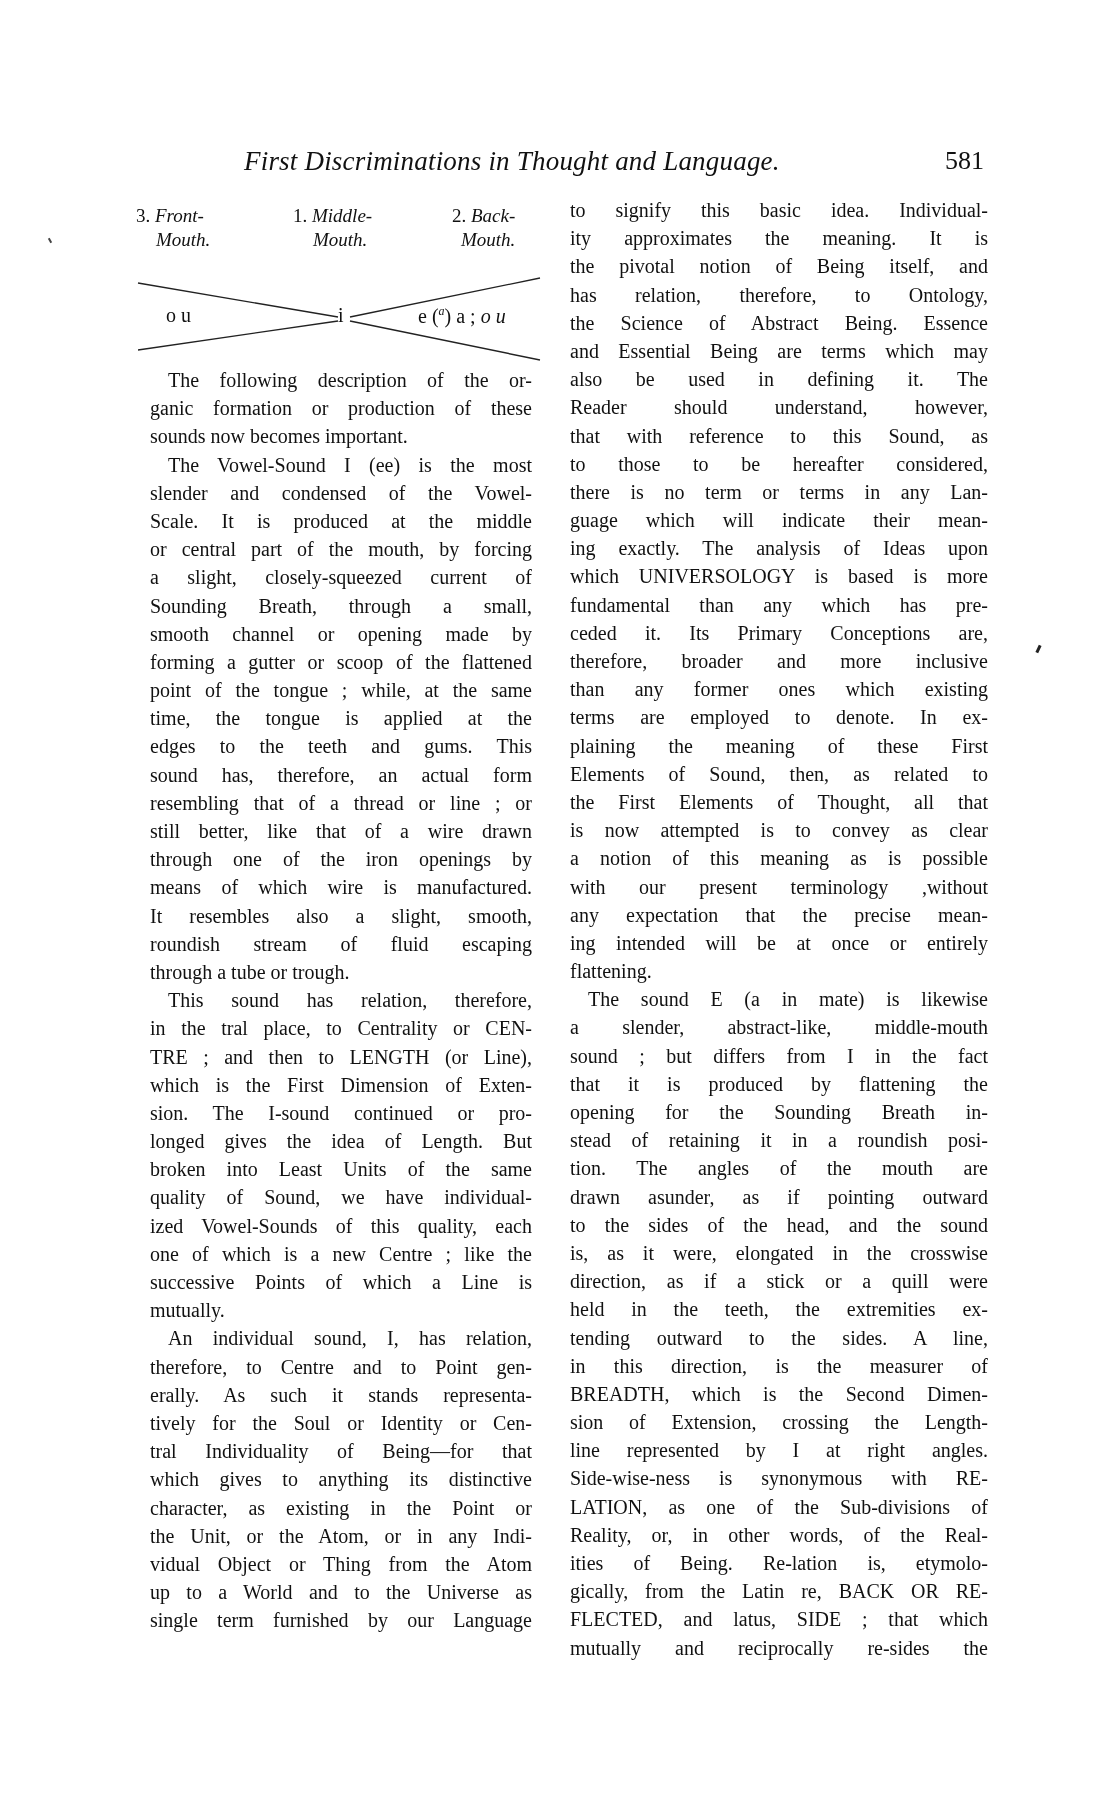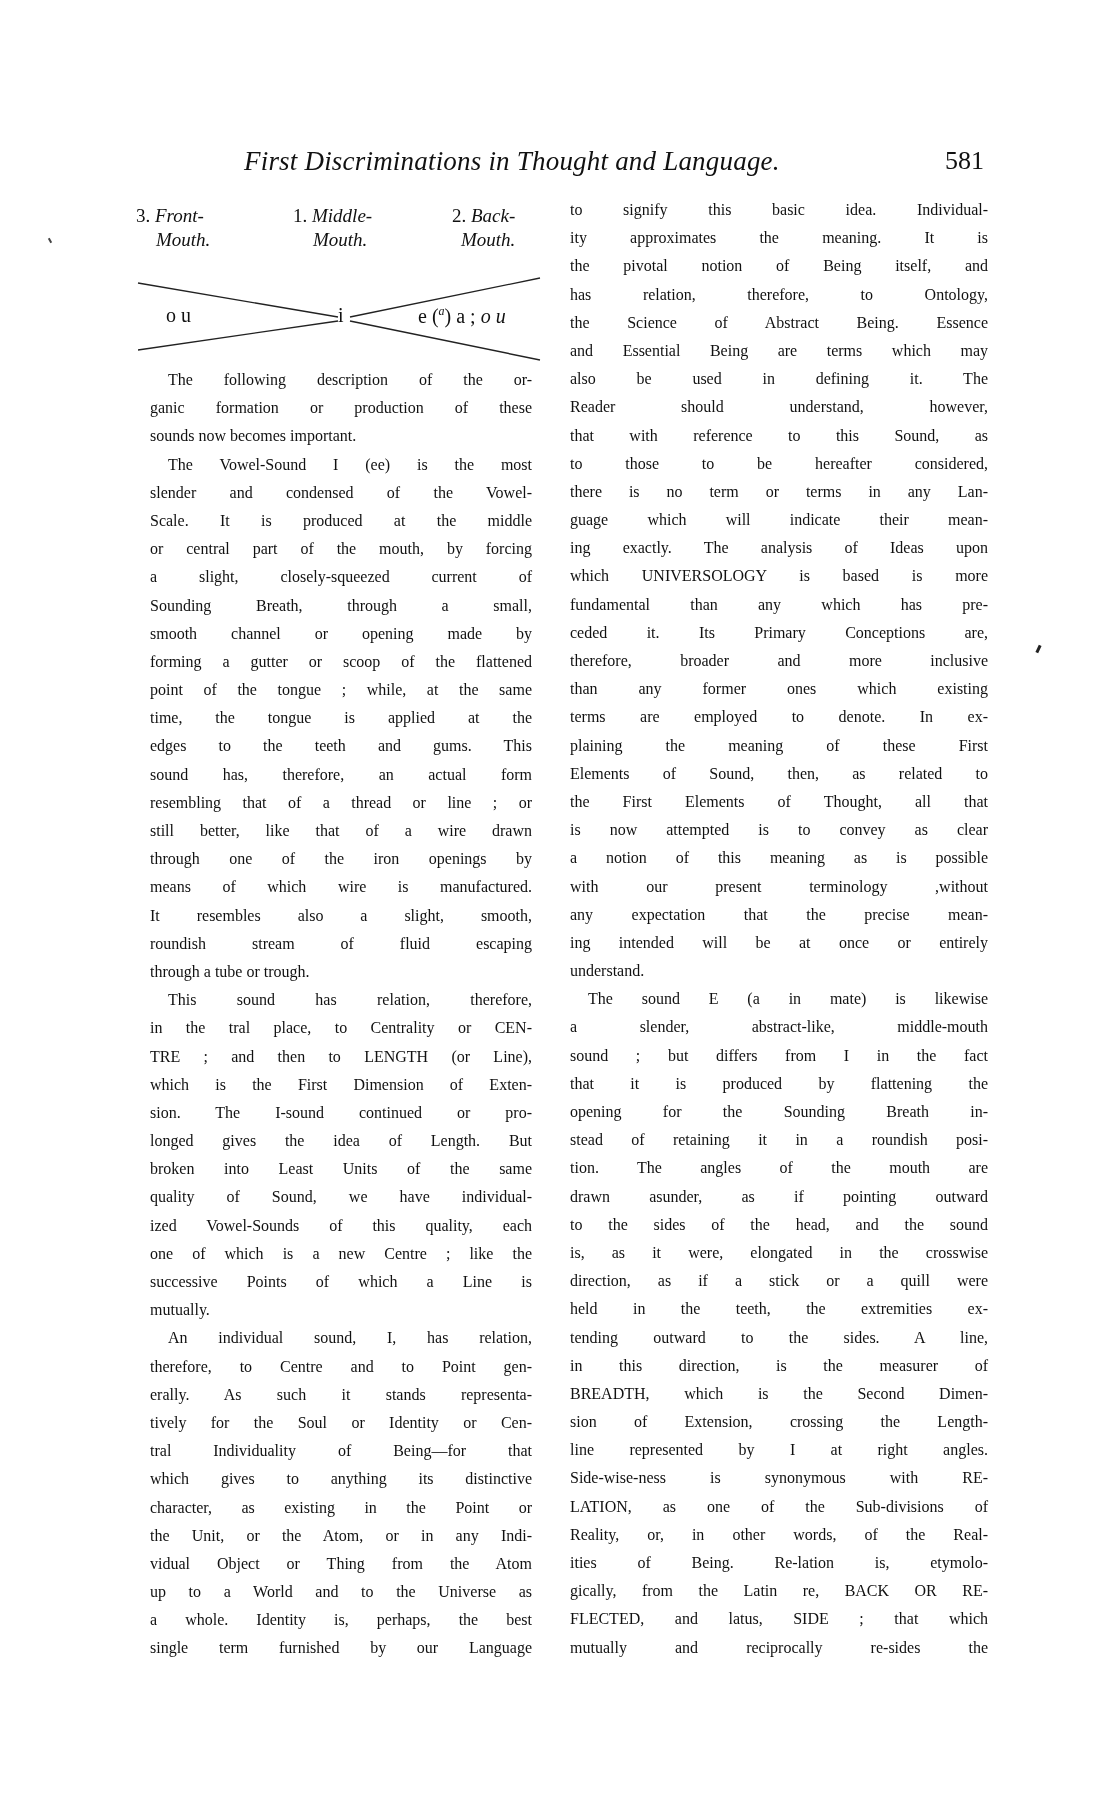--- a/index.html
+++ b/index.html
@@ -9,21 +9,21 @@
   .running-head { position: absolute; top: 146px; left: 244px; width: 740px; height: 34px; }
   .running-title { position: absolute; left: 0; top: 0; font-style: italic; font-size: 27px; letter-spacing: 0.2px; white-space: nowrap; }
   .page-number { position: absolute; right: 0; top: 0; font-size: 26px; white-space: nowrap; }
   .diagram { position: absolute; left: 136px; top: 200px; width: 410px; height: 170px; }
   .dlabel { position: absolute; font-size: 19px; line-height: 24px; white-space: nowrap; }
   .dlabel i { font-style: italic; }
   .dnum { font-style: normal; }
   .dsound { position: absolute; font-size: 20px; white-space: nowrap; top: 104px; }
   .dsound .it { font-style: italic; }
   .dsound sup { font-size: 12px; font-style: italic; }
-  .col { position: absolute; font-size: 16px; line-height: 28.2px; text-align: justify; }
+  .col { position: absolute; font-size: 20px; line-height: 28.2px; text-align: justify; }
   .col-left { left: 150px; top: 366px; width: 382px; }
   .col-right { left: 570px; top: 196px; width: 418px; }
   .line { display: block; white-space: nowrap; text-align-last: justify; height: 28.2px; }
   .line.last { text-align-last: left; }
   .line.indent { padding-left: 18px; }
   .it { font-style: italic; }
   .speck { position: absolute; left: 1037px; top: 645px; width: 3px; height: 8px; background: #222; transform: rotate(25deg); }
   .tick { position: absolute; left: 49px; top: 238px; width: 2px; height: 5px; background: #444; transform: rotate(-30deg); }
 </style>
 </head>
@@ -105,21 +105,20 @@
       <span class="line indent">An individual sound, I, has relation,</span>
       <span class="line">therefore, to Centre and to Point gen-</span>
       <span class="line">erally.  As such it stands representa-</span>
       <span class="line">tively for the Soul or Identity or Cen-</span>
       <span class="line">tral Individuality of Being—for that</span>
       <span class="line">which gives to anything its distinctive</span>
       <span class="line">character, as existing in the Point or</span>
       <span class="line">the Unit, or the Atom, or in any Indi-</span>
       <span class="line">vidual Object or Thing from the Atom</span>
       <span class="line">up to a World and to the Universe as</span>
-      <span class="line">a whole.  Identity is, perhaps, the best</span>
       <span class="line">single term furnished by our Language</span>
     </div>
   <div class="col col-right" id="col-right">
       <span class="line">to signify this basic idea.  Individual-</span>
       <span class="line">ity approximates the meaning.  It is</span>
       <span class="line">the pivotal notion of Being itself, and</span>
       <span class="line">has relation, therefore, to Ontology,</span>
       <span class="line">the Science of Abstract Being.  Essence</span>
       <span class="line">and Essential Being are terms which may</span>
       <span class="line">also be used in defining it.  The</span>
@@ -136,21 +135,21 @@
       <span class="line">than any former ones which existing</span>
       <span class="line">terms are employed to denote.  In ex-</span>
       <span class="line">plaining the meaning of these First</span>
       <span class="line">Elements of Sound, then, as related to</span>
       <span class="line">the First Elements of Thought, all that</span>
       <span class="line">is now attempted is to convey as clear</span>
       <span class="line">a notion of this meaning as is possible</span>
       <span class="line">with our present terminology ,without</span>
       <span class="line">any expectation that the precise mean-</span>
       <span class="line">ing intended will be at once or entirely</span>
-      <span class="line last">understand.</span>
+      <span class="line last">flattening.</span>
       <span class="line indent">The sound E (a in mate) is likewise</span>
       <span class="line">a slender, abstract-like, middle-mouth</span>
       <span class="line">sound ; but differs from I in the fact</span>
       <span class="line">that it is produced by flattening the</span>
       <span class="line">opening for the Sounding Breath in-</span>
       <span class="line">stead of retaining it in a roundish posi-</span>
       <span class="line">tion.  The angles of the mouth are</span>
       <span class="line">drawn asunder, as if pointing outward</span>
       <span class="line">to the sides of the head, and the sound</span>
       <span class="line">is, as it were, elongated in the crosswise</span>

